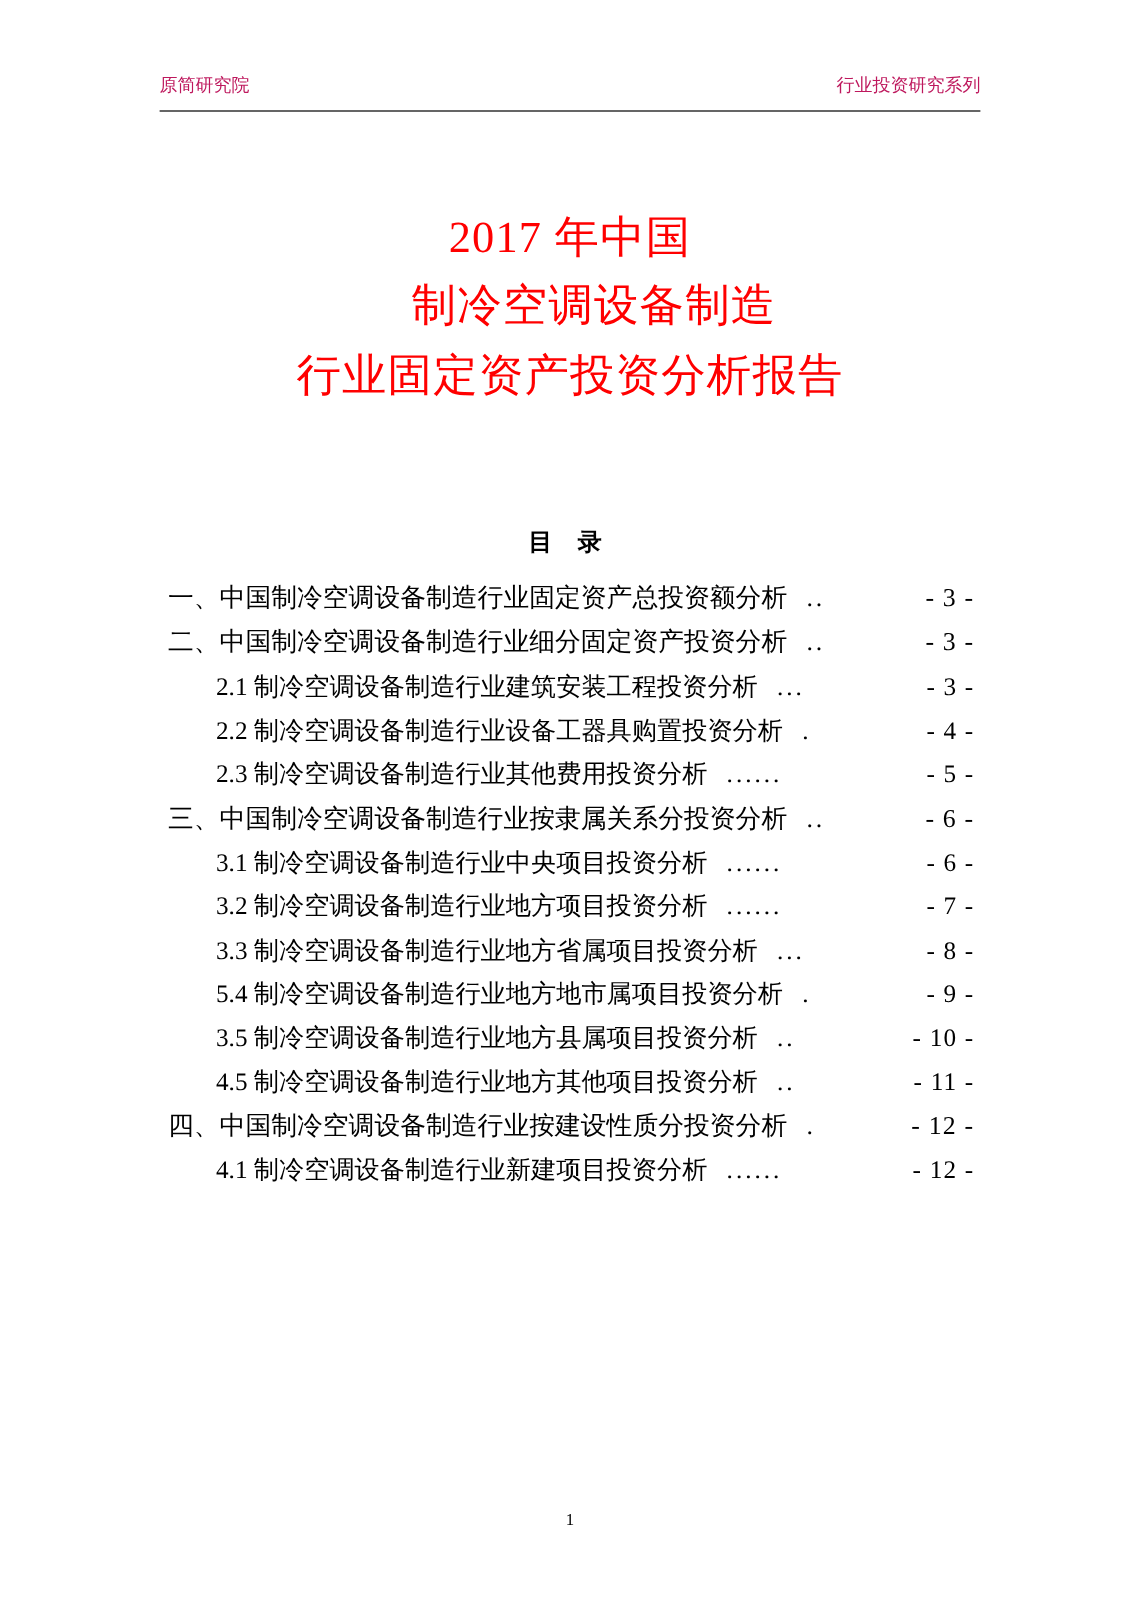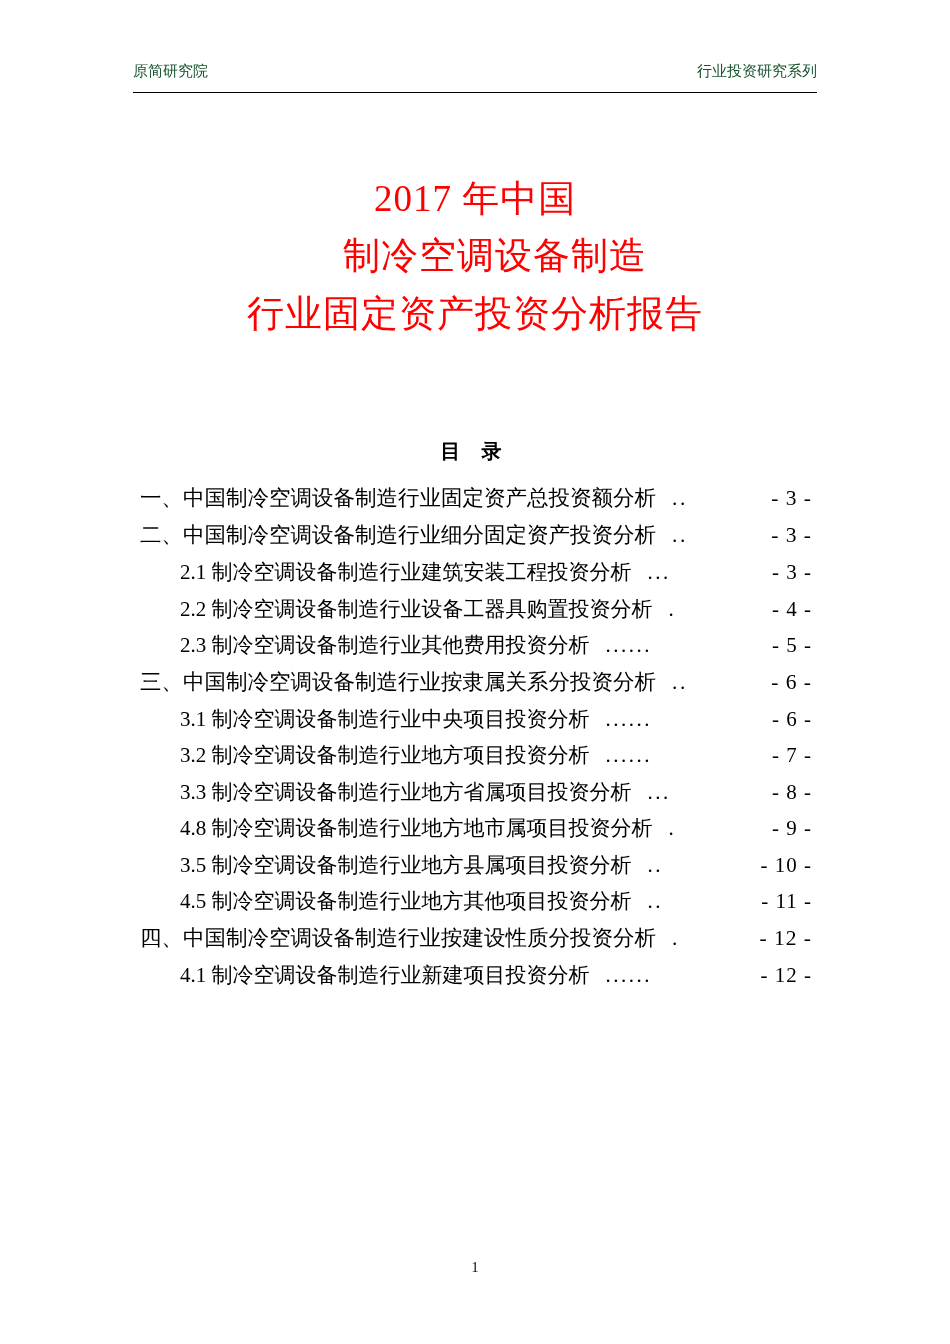--- a/index.html
+++ b/index.html
@@ -26,21 +26,21 @@
   .header {
     position: absolute;
     top: 62px;
     left: 133px;
     right: 133px;
     display: flex;
     justify-content: space-between;
     align-items: baseline;
     font-size: 15px;
     font-family: "Liberation Serif", serif;
-    color: #14532d;
+    color: #be185d;
   }
   .header-rule {
     position: absolute;
     top: 92px;
     left: 133px;
     right: 133px;
     border-top: 1px solid #000;
     height: 0;
   }
   
@@ -195,21 +195,21 @@
       <span class="toc-page">- 7 -</span>
     </div>
 
     <div class="toc-entry level2">
       <span class="toc-text">3.3 制冷空调设备制造行业地方省属项目投资分析</span>
       <span class="toc-leader">...</span>
       <span class="toc-page">- 8 -</span>
     </div>
 
     <div class="toc-entry level2">
-      <span class="toc-text">4.8 制冷空调设备制造行业地方地市属项目投资分析</span>
+      <span class="toc-text">5.4 制冷空调设备制造行业地方地市属项目投资分析</span>
       <span class="toc-leader">.</span>
       <span class="toc-page">- 9 -</span>
     </div>
 
     <div class="toc-entry level2">
       <span class="toc-text">3.5 制冷空调设备制造行业地方县属项目投资分析</span>
       <span class="toc-leader">..</span>
       <span class="toc-page">- 10 -</span>
     </div>
 

